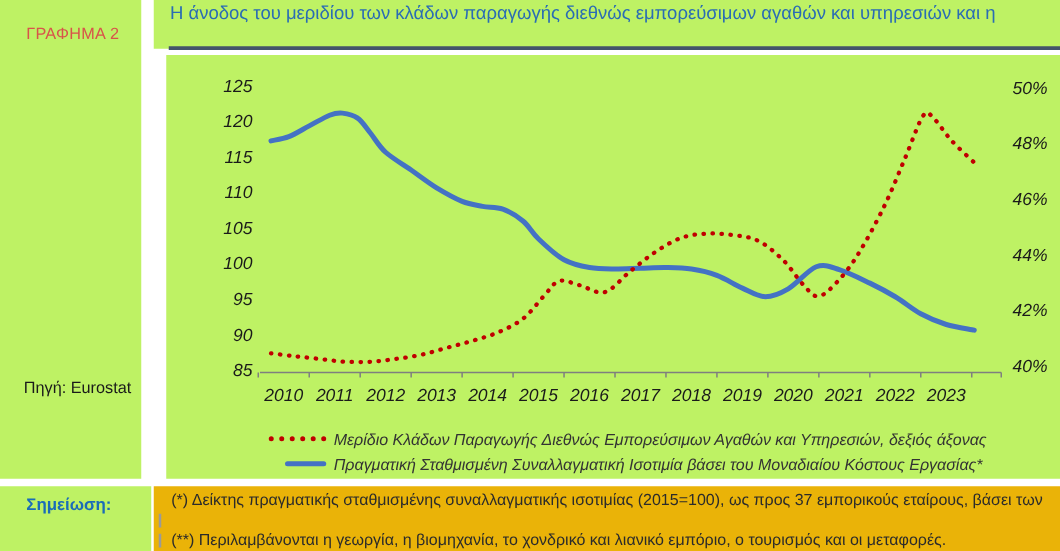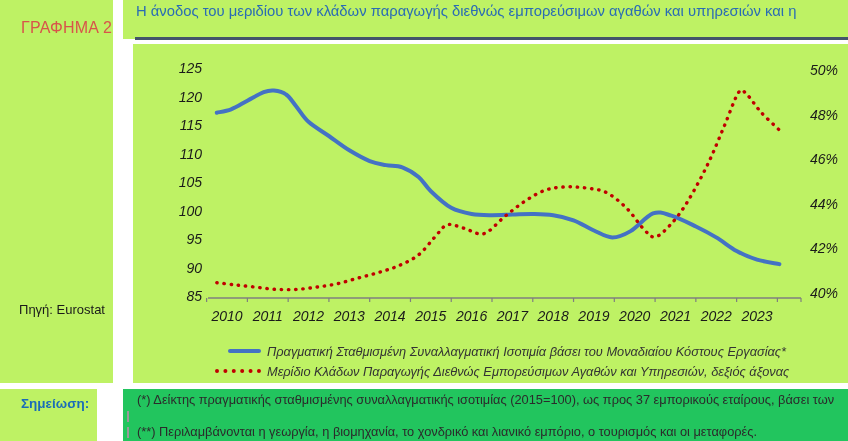--- a/index.html
+++ b/index.html
@@ -3,41 +3,41 @@
 <meta charset="utf-8">
 <style>
   html,body{margin:0;padding:0;background:#fff;}
   #stage{
     position:relative;width:848px;height:441px;background:#ffffff;overflow:hidden;
     font-family:"Liberation Sans","DejaVu Sans",sans-serif;
   }
   .gray{background:#bef264;}
   
   #col-left{position:absolute;left:0;top:0;width:113px;height:383px;}
-  #fig-label{position:absolute;left:21px;top:19px;font-size:16px;color:#d8544a;letter-spacing:.2px;}
+  #fig-label{position:absolute;left:21px;top:19px;font-size:13px;color:#d8544a;letter-spacing:.2px;}
   #source-label{position:absolute;left:19px;top:302px;font-size:13px;color:#1a1a1a;}
   
   #title-block{position:absolute;left:123px;top:0;width:725px;height:39px;}
   .title-line{position:absolute;left:13px;font-size:14.8px;color:#2a6cb4;white-space:nowrap;}
   #title-line1{top:3px;}
   #title-line2{top:20px;}
   #title-underline{position:absolute;left:135px;top:37px;width:713px;height:2.5px;background:#44546a;}
   
   #chart-panel{position:absolute;left:133px;top:44px;width:794px;height:339px;font-style:italic;}
   #chart-svg{position:absolute;left:0;top:0;}
   
   #legend{position:absolute;left:82px;top:297px;}
   .lg-row{display:flex;align-items:center;height:20px;}
   .lg-line{width:33px;height:4px;margin-left:13px;margin-right:6px;border-radius:2px;background:#4472c4;}
   .lg-dots{width:46px;height:0;border-top:4px dotted #c00000;margin-right:6px;}
   .lg-text{font-size:12.8px;color:#333;white-space:nowrap;}
   
-  #notes-left{position:absolute;left:0;top:389px;width:97px;height:52px;}
+  #notes-left{position:absolute;left:0;top:389px;width:121px;height:52px;}
   #note-heading{position:absolute;left:21px;top:7px;font-size:13.5px;font-weight:bold;color:#1a6cb8;}
-  #notes-right{position:absolute;left:123px;top:389px;width:725px;height:52px;background:#22c55e;}
+  #notes-right{position:absolute;left:123px;top:389px;width:725px;height:52px;background:#eab308;}
   .note-line{position:absolute;left:14px;font-size:12.8px;color:#2b2b2b;white-space:nowrap;}
   #note-line-1{top:3px;}
   #note-line-2{top:19px;}
   #note-line-3{top:35px;}
   .note-tick{position:absolute;left:4px;width:1.5px;height:11px;background:#9a9a9a;}
   #note-tick-1{top:22px;}
   #note-tick-2{top:38px;}
 </style>
 </head>
 <body>
@@ -100,26 +100,26 @@
         <text x="460.93" y="277" text-anchor="middle" font-size="14" fill="#1a1a1a" font-family="&quot;Liberation Sans&quot;,&quot;DejaVu Sans&quot;,sans-serif">2019</text>
         <text x="501.70000000000005" y="277" text-anchor="middle" font-size="14" fill="#1a1a1a" font-family="&quot;Liberation Sans&quot;,&quot;DejaVu Sans&quot;,sans-serif">2020</text>
         <text x="542.47" y="277" text-anchor="middle" font-size="14" fill="#1a1a1a" font-family="&quot;Liberation Sans&quot;,&quot;DejaVu Sans&quot;,sans-serif">2021</text>
         <text x="583.24" y="277" text-anchor="middle" font-size="14" fill="#1a1a1a" font-family="&quot;Liberation Sans&quot;,&quot;DejaVu Sans&quot;,sans-serif">2022</text>
         <text x="624.01" y="277" text-anchor="middle" font-size="14" fill="#1a1a1a" font-family="&quot;Liberation Sans&quot;,&quot;DejaVu Sans&quot;,sans-serif">2023</text>
         <path d="M 83.8 68.7 C 86.2 68.1, 93.0 67.3, 98.1 65.3 C 103.2 63.3, 108.9 59.6, 114.4 56.7 C 119.8 53.9, 126.3 49.9, 130.7 48.2 C 135.1 46.5, 137.1 46.1, 140.9 46.5 C 144.6 46.9, 149.4 47.8, 153.1 50.5 C 156.9 53.1, 159.6 57.9, 163.3 62.4 C 167.0 67.0, 170.1 72.9, 175.5 77.8 C 181.0 82.7, 189.1 87.3, 195.9 92.0 C 202.7 96.8, 209.5 102.1, 216.3 106.3 C 223.1 110.4, 230.6 114.6, 236.7 117.1 C 242.8 119.5, 247.6 120.0, 253.0 121.1 C 258.4 122.1, 263.9 121.3, 269.3 123.3 C 274.7 125.3, 280.9 129.0, 285.6 133.0 C 290.4 137.0, 292.4 142.1, 297.9 147.2 C 303.3 152.4, 311.4 160.0, 318.2 163.8 C 325.0 167.5, 331.8 168.8, 338.6 170.0 C 345.4 171.2, 352.2 171.1, 359.0 171.2 C 365.8 171.2, 372.6 170.8, 379.4 170.6 C 386.2 170.4, 393.0 169.9, 399.8 170.0 C 406.6 170.1, 413.4 170.1, 420.2 171.2 C 427.0 172.2, 433.8 173.7, 440.5 176.3 C 447.3 178.8, 454.5 183.7, 460.9 186.5 C 467.4 189.4, 473.2 193.3, 479.3 193.4 C 485.4 193.4, 490.8 191.1, 497.6 187.1 C 504.4 183.1, 513.3 172.0, 520.0 169.4 C 526.8 166.9, 531.3 169.5, 538.4 171.7 C 545.5 173.9, 555.4 178.9, 562.9 182.5 C 570.3 186.1, 576.4 189.3, 583.2 193.4 C 590.0 197.4, 596.8 203.3, 603.6 207.0 C 610.4 210.7, 616.9 213.4, 624.0 215.6 C 631.1 217.7, 642.7 219.3, 646.4 220.1" fill="none" stroke="#4472c4" stroke-linecap="round" stroke-linejoin="round" stroke-width="4"></path>
         <path d="M 83.8 238.7 C 86.9 239.0, 95.7 240.2, 102.2 240.9 C 108.6 241.6, 115.7 242.4, 122.5 243.1 C 129.3 243.9, 136.1 245.0, 142.9 245.4 C 149.7 245.7, 156.5 245.7, 163.3 245.4 C 170.1 245.0, 176.9 244.1, 183.7 243.1 C 190.5 242.2, 197.3 241.3, 204.1 239.8 C 210.9 238.3, 217.7 236.1, 224.5 234.2 C 231.3 232.4, 238.1 230.7, 244.8 228.7 C 251.6 226.6, 258.4 224.9, 265.2 222.0 C 272.0 219.0, 279.5 215.7, 285.6 210.8 C 291.7 206.0, 297.2 198.0, 301.9 193.0 C 306.7 188.0, 309.4 182.3, 314.2 180.8 C 318.9 179.3, 324.4 182.6, 330.5 184.1 C 336.6 185.6, 344.1 191.5, 350.9 189.7 C 357.6 187.8, 364.4 178.4, 371.2 173.0 C 378.0 167.6, 384.8 161.8, 391.6 157.4 C 398.4 152.9, 405.2 148.7, 412.0 146.3 C 418.8 143.8, 425.6 143.3, 432.4 142.9 C 439.2 142.5, 446.0 143.1, 452.8 144.0 C 459.6 145.0, 466.4 145.1, 473.2 148.5 C 480.0 151.8, 487.4 158.1, 493.5 164.1 C 499.7 170.0, 505.1 179.3, 509.9 184.1 C 514.6 188.9, 517.3 193.8, 522.1 193.0 C 526.8 192.3, 533.0 185.6, 538.4 179.7 C 543.8 173.7, 548.6 167.4, 554.7 157.4 C 560.8 147.4, 569.0 132.2, 575.1 119.5 C 581.2 106.9, 586.3 93.6, 591.4 81.7 C 596.5 69.8, 601.9 53.5, 605.7 48.3 C 609.4 43.1, 610.1 47.2, 613.8 50.5 C 617.6 53.8, 622.7 62.4, 628.1 68.3 C 633.5 74.3, 643.4 83.2, 646.4 86.1" fill="none" stroke="#c00000" stroke-linecap="round" stroke-linejoin="round" stroke-width="3.4" stroke-dasharray="0.4 6.8"></path>
       </svg>
     <div id="legend">
       <div class="lg-row">
+        <span class="lg-dots"></span>
+        <span class="lg-text">Μερίδιο Κλάδων Παραγωγής Διεθνώς Εμπορεύσιμων Αγαθών και Υπηρεσιών, δεξιός άξονας</span>
+      </div>
+      <div class="lg-row">
         <span class="lg-line"></span>
         <span class="lg-text">Πραγματική Σταθμισμένη Συναλλαγματική Ισοτιμία βάσει του Μοναδιαίου Κόστους Εργασίας*</span>
-      </div>
-      <div class="lg-row">
-        <span class="lg-dots"></span>
-        <span class="lg-text">Μερίδιο Κλάδων Παραγωγής Διεθνώς Εμπορεύσιμων Αγαθών και Υπηρεσιών, δεξιός άξονας</span>
       </div>
     </div>
   </div>
 
   <div id="notes-left" class="gray">
     <div id="note-heading">Σημείωση:</div>
   </div>
   <div id="notes-right">
     <div id="note-tick-1" class="note-tick"></div>
     <div id="note-tick-2" class="note-tick"></div>

